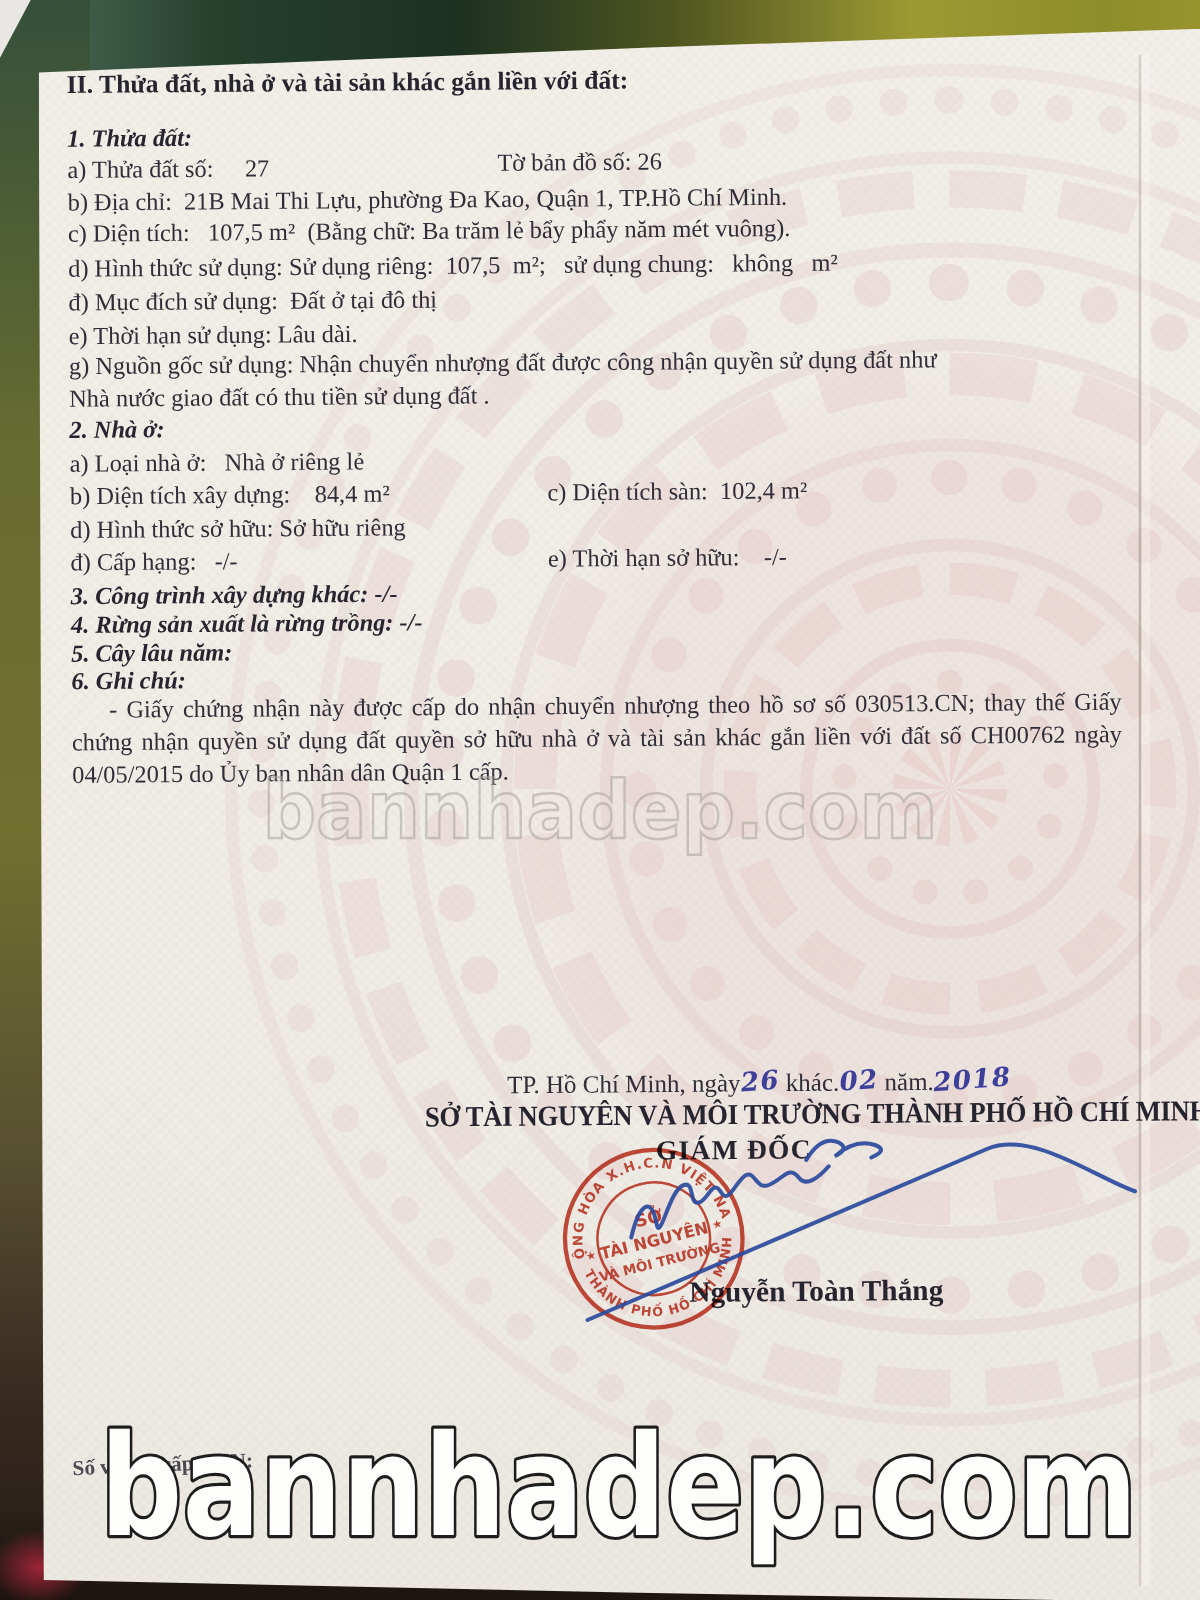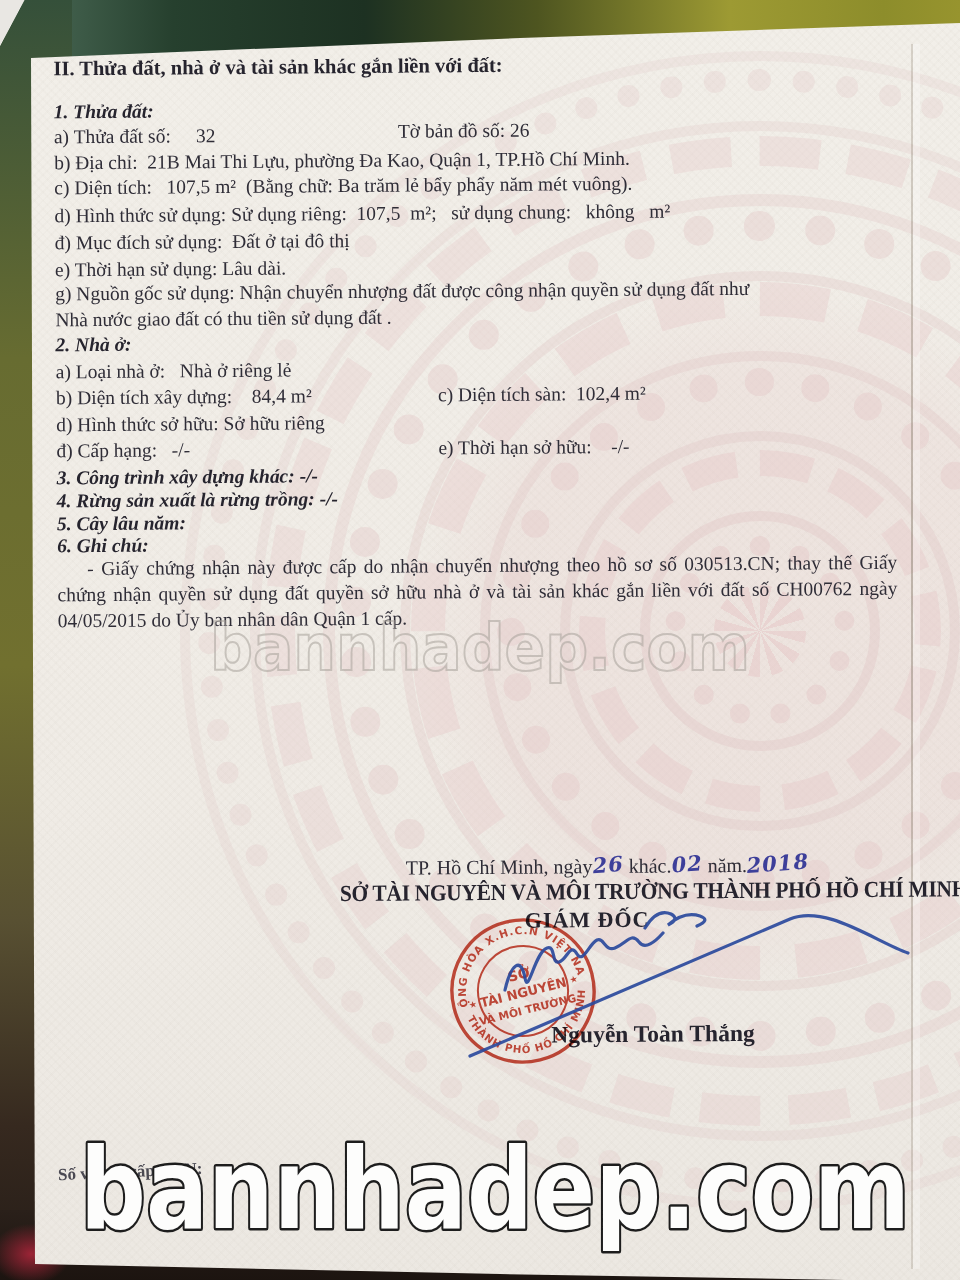--- a/index.html
+++ b/index.html
@@ -91,21 +91,21 @@
   </div>
 
   <div class="abs fold-hl"></div>
   <div class="abs fold"></div>
 
   <div class="abs content">
     <div class="line b" style="top:38px;font-size:20.5px;">II. Thửa đất, nhà ở và tài sản khác gắn liền với đất:</div>
 
     <div class="line bi" style="top:82px;">1. Thửa đất:</div>
     <div class="line" style="top:107px;">a) Thửa đất số:</div>
-    <div class="line" style="top:107px;left:200px;">32</div>
+    <div class="line" style="top:107px;left:200px;">27</div>
     <div class="line" style="top:104px;left:402px;">Tờ bản đồ số: 26</div>
     <div class="line" style="top:133px;">b) Địa chỉ:  21B Mai Thi Lựu, phường Đa Kao, Quận 1, TP.Hồ Chí Minh.</div>
     <div class="line" style="top:158px;">c) Diện tích:   107,5 m²  (Bằng chữ: Ba trăm lẻ bẩy phẩy năm mét vuông).</div>
     <div class="line" style="top:186px;">d) Hình thức sử dụng: Sử dụng riêng:  107,5  m²;   sử dụng chung:   không   m²</div>
     <div class="line" style="top:213px;">đ) Mục đích sử dụng:  Đất ở tại đô thị</div>
     <div class="line" style="top:240px;">e) Thời hạn sử dụng: Lâu dài.</div>
     <div class="line" style="top:264px;">g) Nguồn gốc sử dụng: Nhận chuyển nhượng đất được công nhận quyền sử dụng đất như</div>
     <div class="line" style="top:290px;">Nhà nước giao đất có thu tiền sử dụng đất .</div>
 
     <div class="line bi" style="top:315px;">2. Nhà ở:</div>

